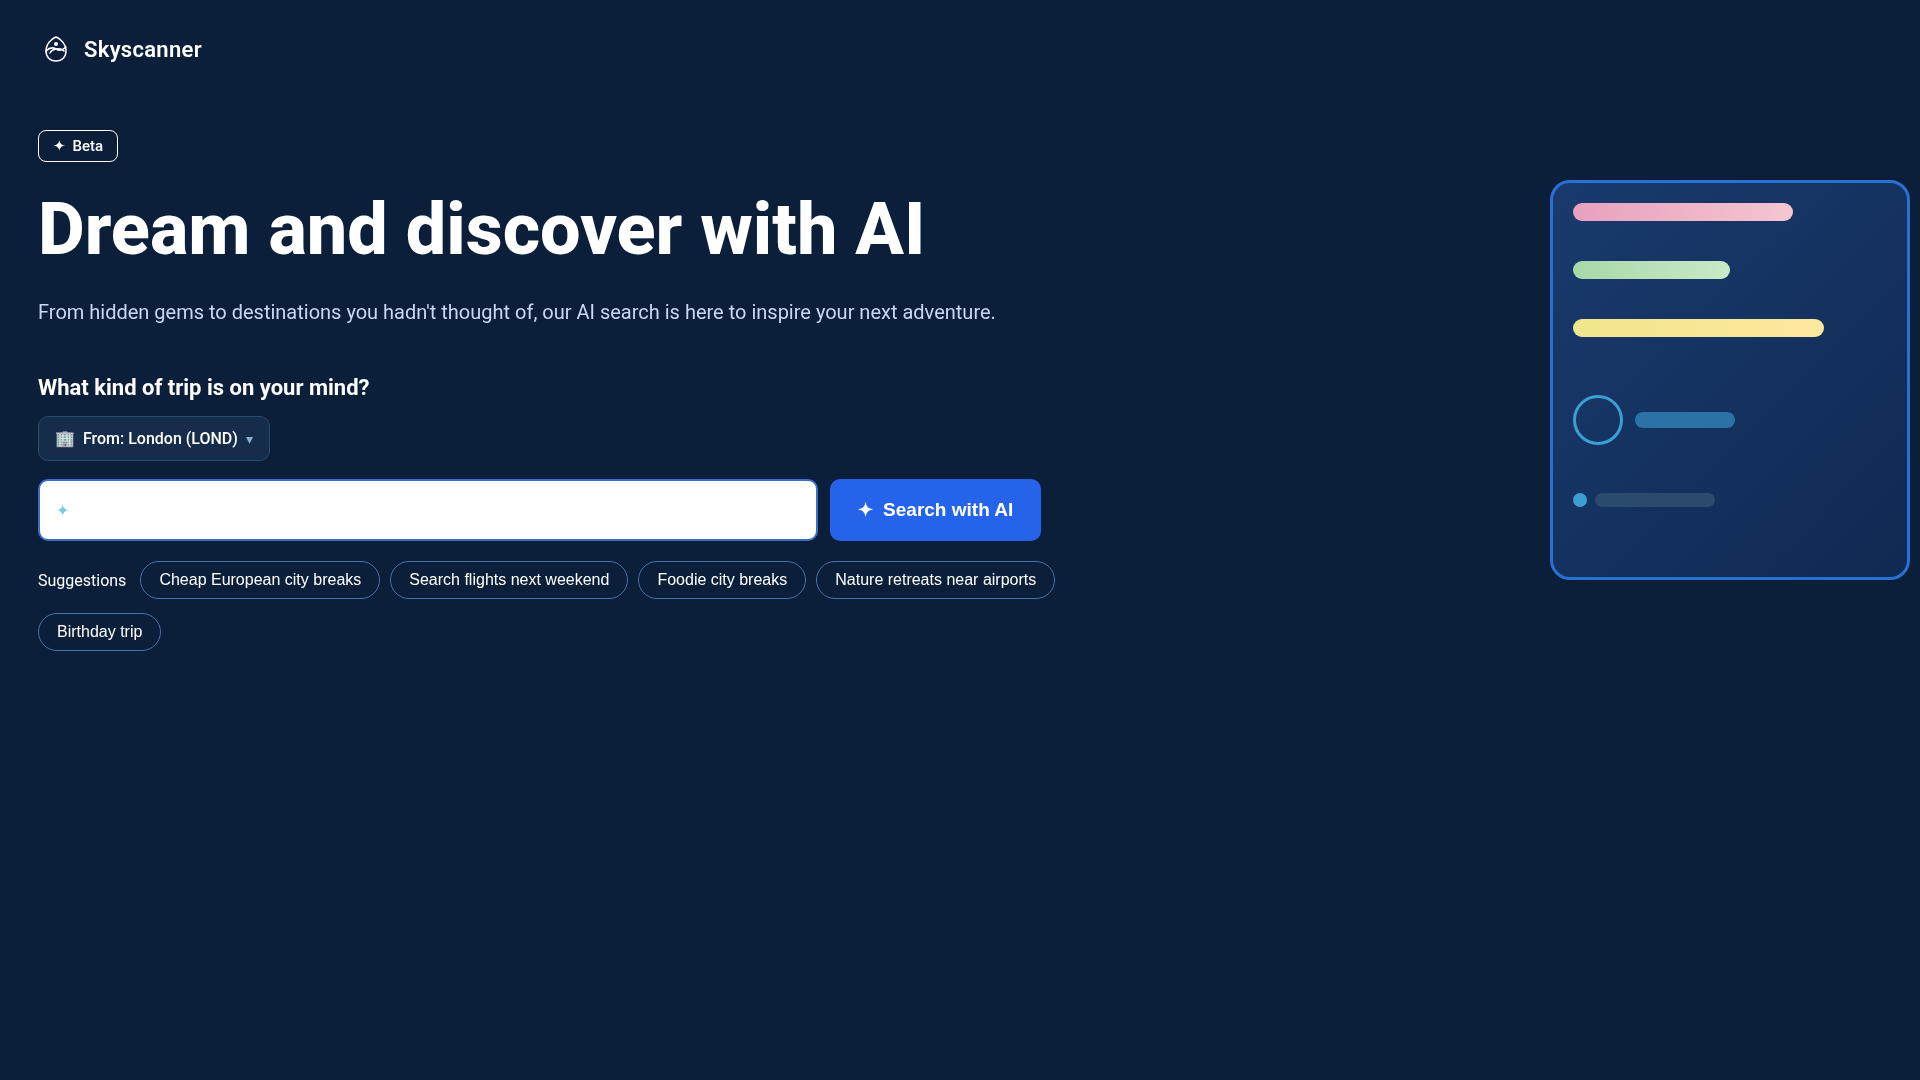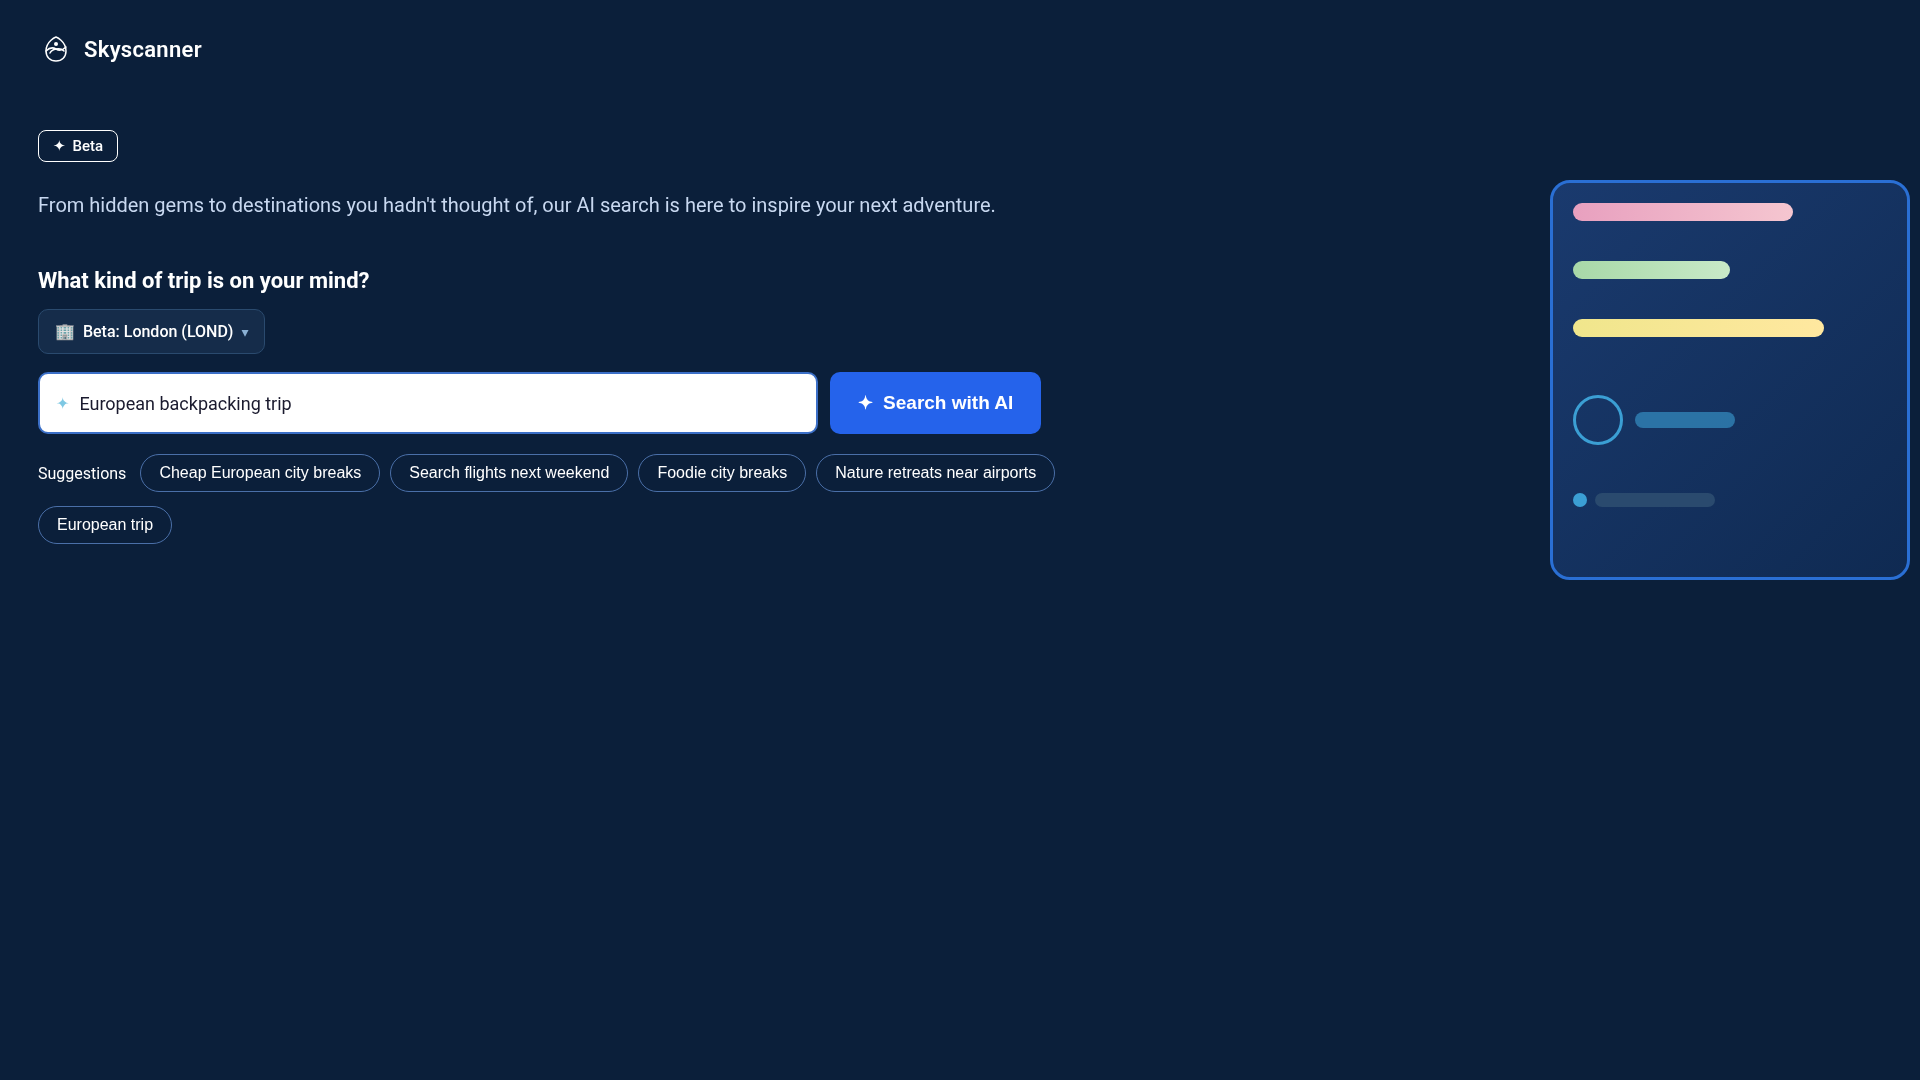--- a/index.html
+++ b/index.html
@@ -258,58 +258,58 @@
 </header>
 
 <div class="beta-badge">
   <span style="font-size:15px;">✦</span>
   <span>Beta</span>
 </div>
 
 <main class="main-content">
 
   
+  <h1 class="main-title">Dream and discover with AI</h1>
 
   
   <p class="subtitle">From hidden gems to destinations you hadn't thought of, our AI search is here to inspire your next adventure.</p>
 
   
   <p class="question-label">What kind of trip is on your mind?</p>
 
   
   <div class="from-selector">
     <span class="building-icon">🏢</span>
-    <span class="from-selector-text">Beta: London (LOND)</span>
+    <span class="from-selector-text">From: London (LOND)</span>
     <span class="chevron-down">▾</span>
   </div>
 
   
   <div class="search-row">
     <div class="search-input-wrapper">
       <span class="sparkle-sm">✦</span>
-      <input class="search-input" type="text" value="European backpacking trip" style="">
     </div>
     <button class="search-button">
       <span style="font-size:18px;">✦</span>
       <span>Search with AI</span>
     </button>
   </div>
 
   
   <div class="suggestions-row">
     <span class="suggestions-label">Suggestions</span>
     <button class="suggestion-chip">Cheap European city breaks</button>
     <button class="suggestion-chip">Search flights next weekend</button>
     <button class="suggestion-chip">Foodie city breaks</button>
     <button class="suggestion-chip">Nature retreats near airports</button>
   </div>
 
   
   <div class="suggestions-row-2">
-    <button class="suggestion-chip">European trip</button>
+    <button class="suggestion-chip">Birthday trip</button>
   </div>
 
 </main>
 
 <div class="tablet-illustration">
   <div class="tablet-frame">
     <div class="tablet-inner">
       <div class="tablet-bar"></div>
       <div style="height:12px;"></div>
       <div class="tablet-bar-2"></div>

